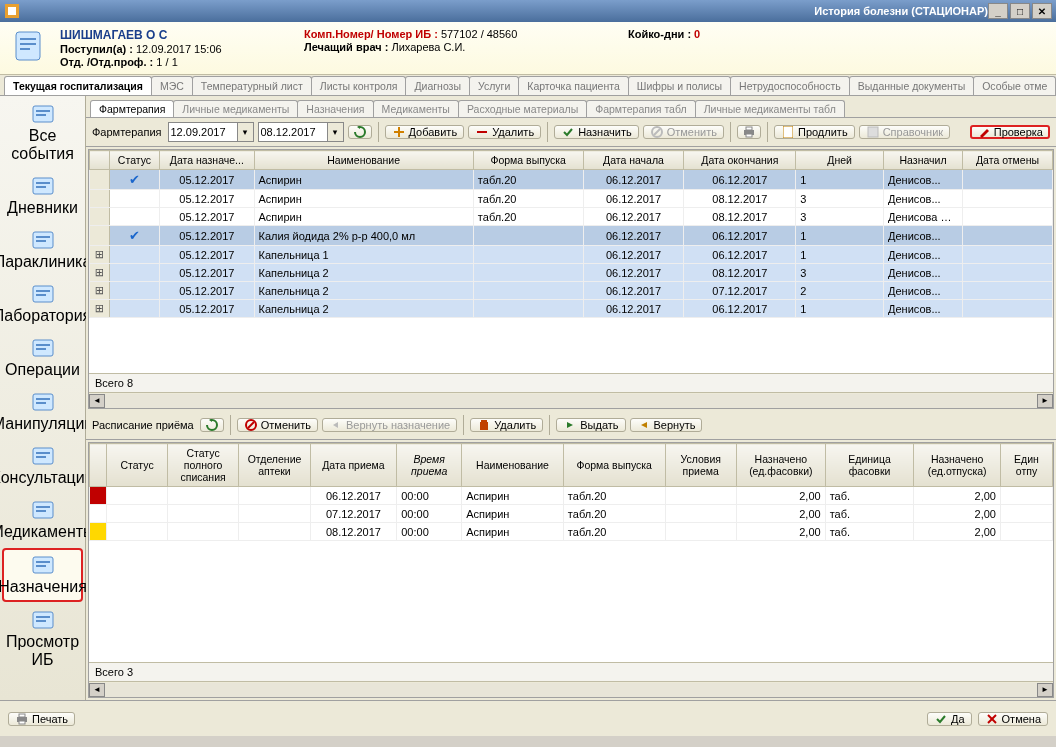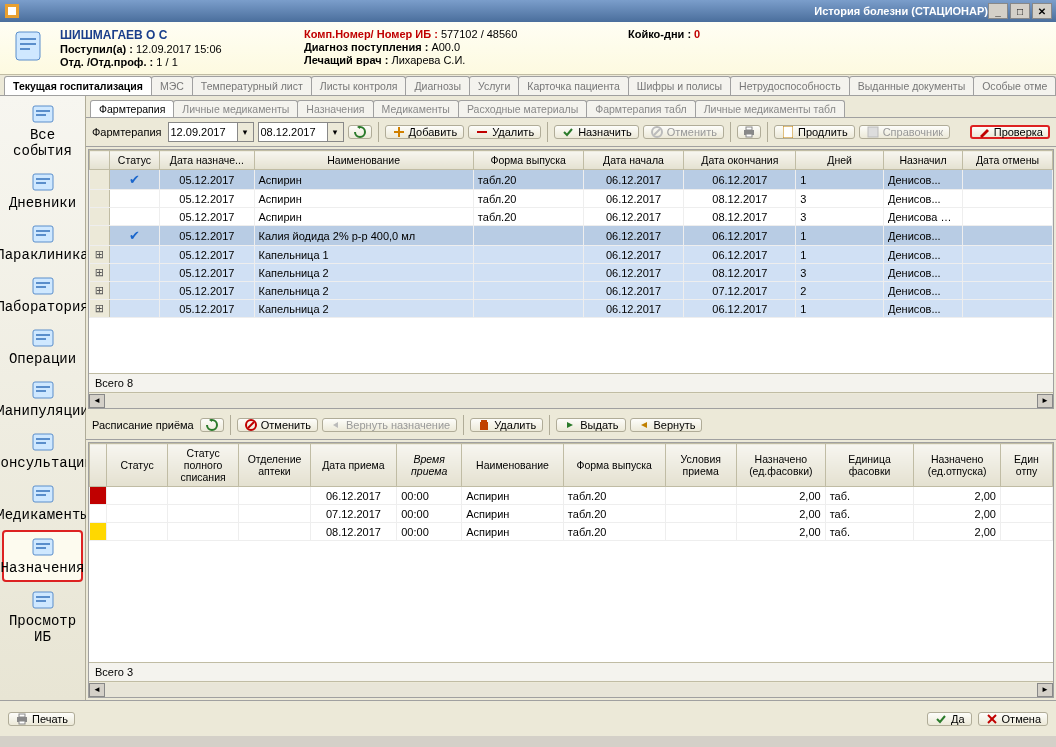--- a/index.html
+++ b/index.html
@@ -93,23 +93,22 @@
     gap: 2px;
   }
   .side-item {
     display: flex;
     flex-direction: column;
     align-items: center;
     padding: 4px 2px;
     border: 1px solid transparent;
     border-radius: 4px;
     cursor: pointer;
-    font-size: 14px;
+    font-size: 16px;
     text-align: center;
-    font-family: Liberation Mono, monospace;
   }
   .side-item.selected {
     border: 2px solid #d22;
     background: #fdfbef;
   }
   .side-item .si-icon { width: 26px; height: 22px; display:flex;align-items:center;justify-content:center;}
   .side-item .si-label { margin-top: 2px; }
   .main-area {
     flex: 1;
     display: flex;
@@ -299,21 +298,20 @@
         <rect x="10" y="20" width="10" height="2" fill="#5a8ecb"></rect>
       </svg>
   </div>
   <div class="ph-col" style="width:230px">
     <div class="ph-line ph-name">ШИШМАГАЕВ О С</div>
     <div class="ph-line"><span class="ph-label">Поступил(а) :</span> <span>12.09.2017 15:06</span></div>
     <div class="ph-line"><span class="ph-label">Отд. /Отд.проф. :</span> <span>1 / 1</span></div>
   </div>
   <div class="ph-col" style="width:310px">
     <div class="ph-line"><span class="ph-red">Комп.Номер/ Номер ИБ :</span> <span>577102 / 48560</span></div>
-    <div class="ph-line"><span class="ph-label">Диагноз поступления :</span> <span>A00.0</span></div>
     <div class="ph-line"><span class="ph-label">Лечащий врач :</span> <span>Лихарева С.И.</span></div>
   </div>
   <div class="ph-col">
     <div class="ph-line"><span class="ph-label">Койко-дни :</span> <span class="ph-red">0</span></div>
   </div>
 </div>
 
 <div class="main-tabs" id="main-tabs">
     <div class="main-tab active">Текущая госпитализация</div>
     <div class="main-tab">МЭС</div>

